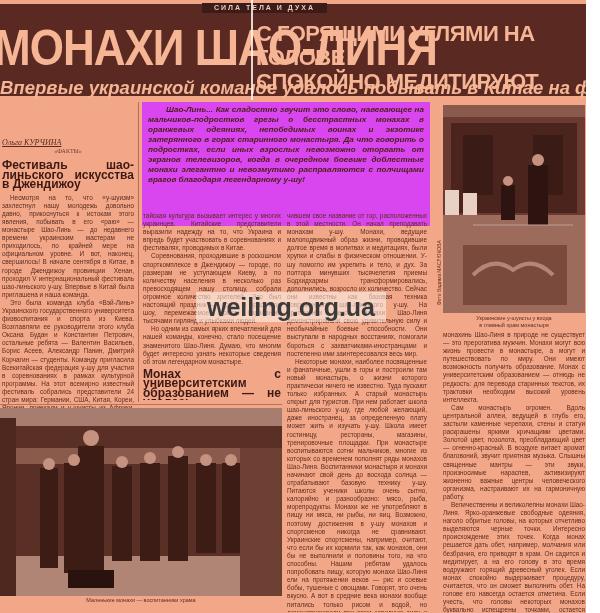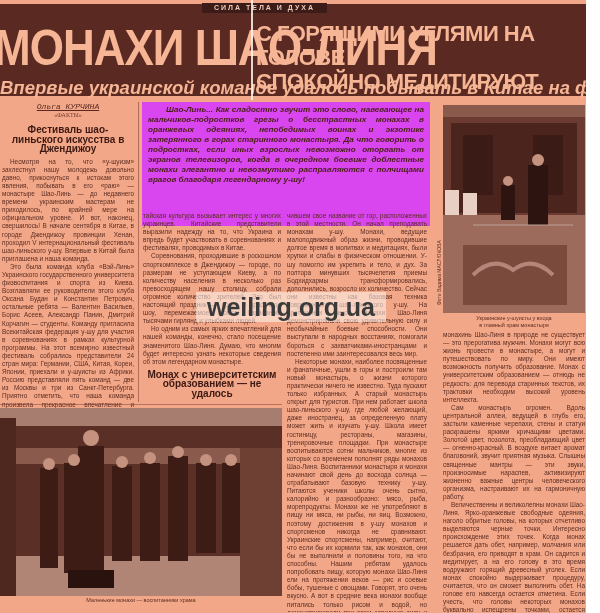--- a/index.html
+++ b/index.html
@@ -16,24 +16,24 @@
                 font-weight:bold; font-size:44px; line-height:52px; color:#f6b595; letter-spacing:-1px;
                 transform:scaleY(1.15); transform-origin:left top; }
   .title-sub { position:absolute; left:256px; top:18px; color:#f6b595; font-weight:bold; font-size:22px;
                line-height:24px; letter-spacing:-0.5px; }
   .deck { position:absolute; left:0; top:73px; color:#f6b595; font-style:italic; font-weight:bold;
           font-size:18.5px; line-height:22px; white-space:nowrap; }
 
   
   .col { position:absolute; font-size:6.4px; line-height:8.1px; color:#5d2c22; text-align:justify; }
   .col p { margin:0; text-indent:8px; }
-  .byline { text-align:center; font-family:Liberation Mono, monospace; font-style:italic; font-size:8px; color:#5a2a22; }
+  .byline { text-align:left; font-family:Liberation Serif, serif; font-style:italic; font-size:8px; color:#5a2a22;margin-top:36px; }
   .byline .name { text-decoration:underline; }
   .source { text-align:center; font-family:"Liberation Serif", serif; font-size:6px; color:#7a3c30; margin-bottom:6px; }
-  .subhead { text-align:center; font-weight:bold; font-size:10px; line-height:9.5px; color:#3d1812; margin:4px 0 4px; text-indent:0; }
+  .subhead { font-weight:bold; font-size:12px; line-height:9.5px; color:#3d1812; margin:4px 0 4px; text-indent:0; }
 
   .lead { position:absolute; left:142px; top:102px; width:288px; height:124px; background:#d946ef;
           padding:3px 6px; box-sizing:border-box; font-style:italic; font-weight:bold; font-size:8.1px;
           line-height:10px; color:#4a1e16; text-align:justify; }
   .lead span { padding-left:18px; }
 
   .photo { position:absolute; overflow:hidden; }
   .photo .img { position:absolute; inset:0; }
   .caption { position:absolute; font-size:5.5px; line-height:6.5px; color:#5d2c22; text-align:center; }
   .credit { position:absolute; font-size:5px; color:#5d2c22; transform:rotate(-90deg); transform-origin:left top; white-space:nowrap; }

